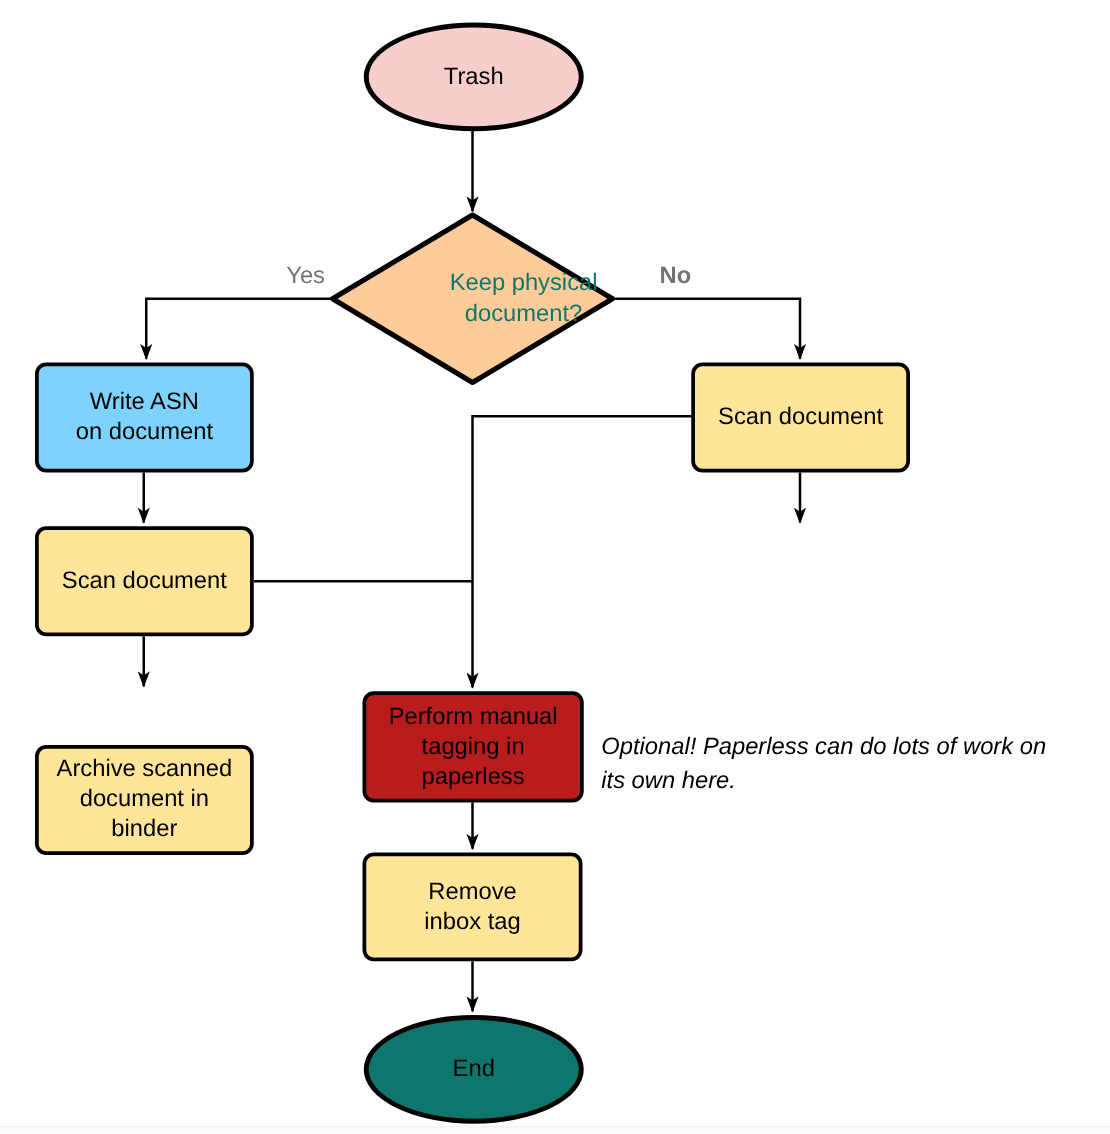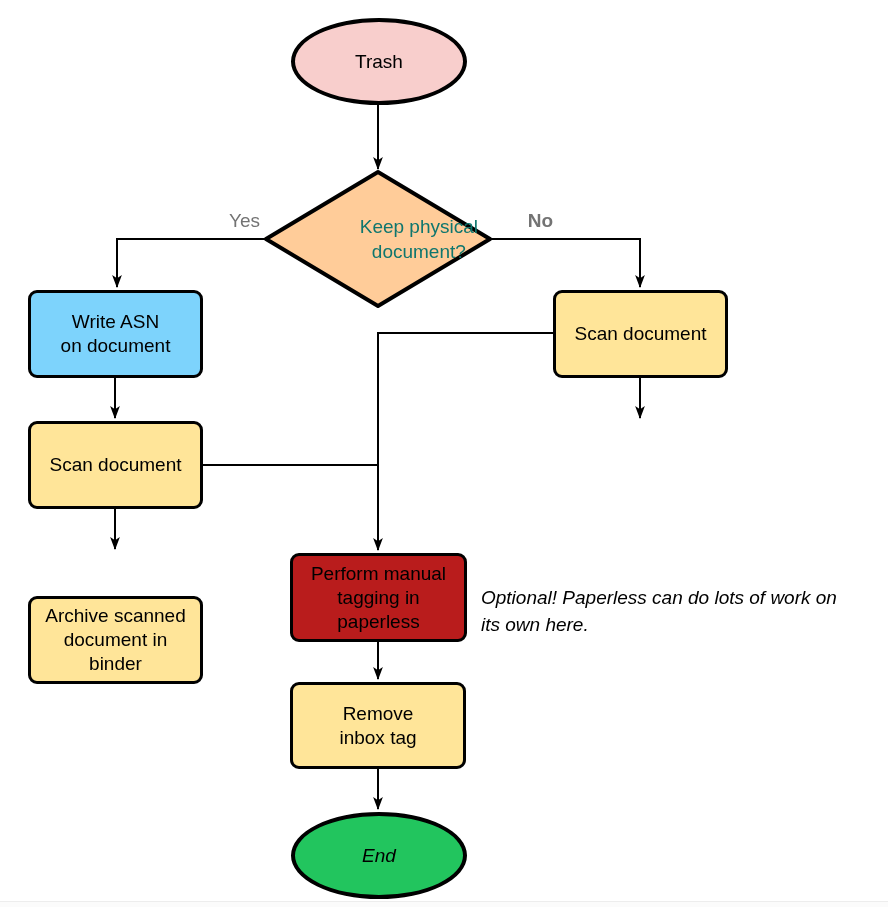--- a/index.html
+++ b/index.html
@@ -161,21 +161,21 @@
   <div class="node process" style="left: 290px; top: 553px; width: 177px; height: 89px; background: #b91c1c;">
     <span class="label">Perform manual
 tagging in
 paperless</span>
   </div>
   <div class="node process" style="left: 290px; top: 682px; width: 176px; height: 87px; background: rgb(255, 229, 153); text-align: center;">
     <span class="label">Remove
 inbox tag</span>
   </div>
 
-  <div class="node terminal" style="left: 291px; top: 812px; background: #22c55e; font-style: italic;">
+  <div class="node terminal" style="left: 291px; top: 812px; background: #0f766e;">
     <span class="label">End</span>
   </div>
 
   <div class="annotation">Optional! Paperless can do lots of work on
 its own here.</div>
 
   <div class="page-edge" style="background: rgb(237, 237, 237);"></div>
   <div class="page-below"></div>
 
 </div>

